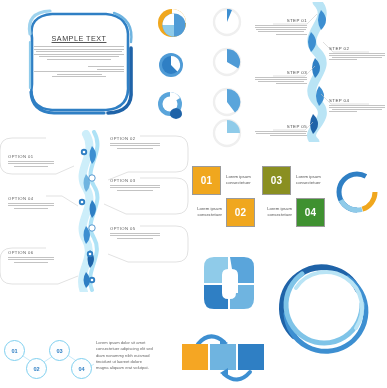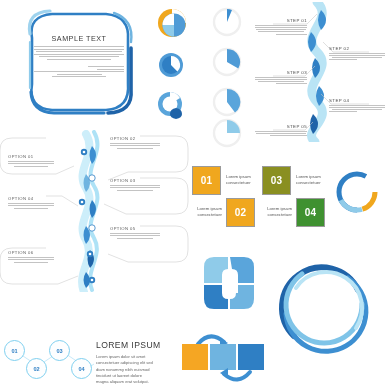--- a/index.html
+++ b/index.html
@@ -29,20 +29,21 @@
   #frame-panel {
     left: 18px; top: 8px;
     width: 120px; height: 108px;
   }
   #frame-panel svg { display: block; }
   .frame-text-wrap {
     position: absolute;
     left: 16px; top: 26px;
     width: 90px;
     text-align: center;
+    text-decoration: underline;
   }
   .sample-title {
     font-size: 7.2px;
     letter-spacing: 0.5px;
     color: #3a3a3a;
     margin-bottom: 3px;
     white-space: nowrap;
   }
   .tiny-lines {
     display: block;
@@ -428,21 +429,20 @@
       <path d="M62,16 L74,24" fill="none" stroke="#bfe6f7" stroke-width="0.9"></path>
       <path d="M84,30 L96,22" fill="none" stroke="#bfe6f7" stroke-width="0.9"></path>
     </svg>
     <div class="num-circle" style="left:0px;  top:2px;">01</div>
     <div class="num-circle" style="left:22px; top:20px;">02</div>
     <div class="num-circle" style="left:45px; top:2px;">03</div>
     <div class="num-circle" style="left:67px; top:20px;">04</div>
   </div>
 
   <div class="abs" id="lorem-block">
-    <div class="lorem-title">LOREM IPSUM</div>
     <div class="lorem-body">Lorem ipsum dolor sit amet consectetuer adipiscing elit sed diam nonummy nibh euismod tincidunt ut laoreet dolore magna aliquam erat volutpat.</div>
   </div>
 
   <svg class="abs" id="arrow-squares" width="96" height="56" viewBox="0 0 96 56">
     <path d="M22,14 Q34,0 48,12" fill="none" stroke="#3d8fd1" stroke-width="4" stroke-linecap="round"></path>
     <path d="M44,8 L52,13 L44,18 Z" fill="#3d8fd1"></path>
     <rect x="6" y="14" width="26" height="26" fill="#f5a623"></rect>
     <rect x="34" y="14" width="26" height="26" fill="#6fb4e0"></rect>
     <rect x="62" y="14" width="26" height="26" fill="#2f7fc4"></rect>
     <path d="M74,42 Q62,56 48,44" fill="none" stroke="#3d8fd1" stroke-width="4" stroke-linecap="round"></path>

